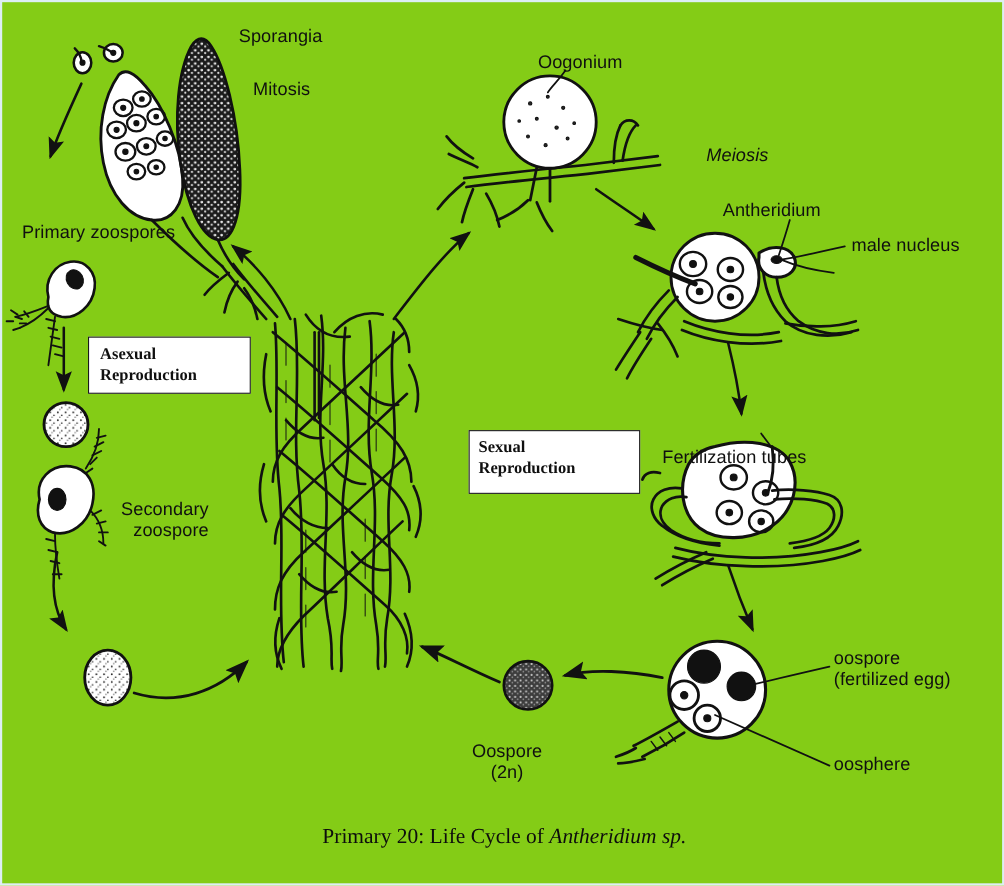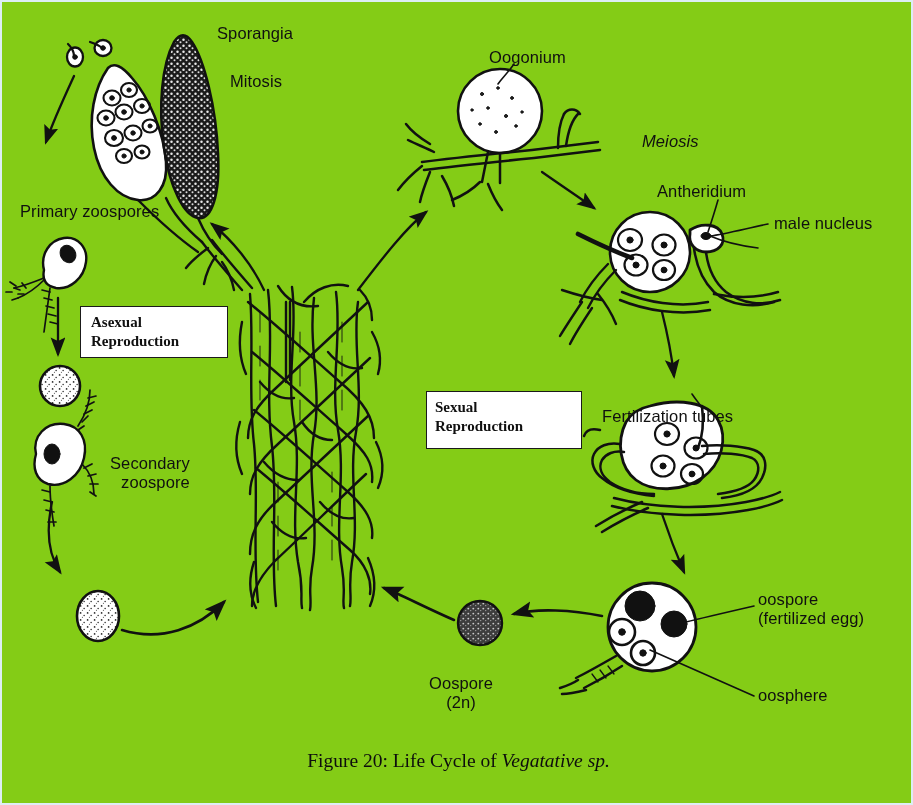--- a/index.html
+++ b/index.html
@@ -416,15 +416,15 @@
 
   <div class="dlabel sz16 center" style="left:404px; top:672px; width:110px;">Oospore
 (2n)</div>
 
   <div class="boxlabel" style="left:78px; top:304px; width:148px; height:52px;">Asexual
 Reproduction</div>
 
   <div class="boxlabel ctr" style="left:424px; top:389px; width:156px; height:58px;">Sexual
 Reproduction</div>
 
-  <div id="caption"><span>Figure 20: Life Cycle of </span><span class="sci">Vegatative sp.</span></div>
+  <div id="caption"><span>Primary 20: Life Cycle of </span><span class="sci">Antheridium sp.</span></div>
 
 </div>
 
 </body></html>

